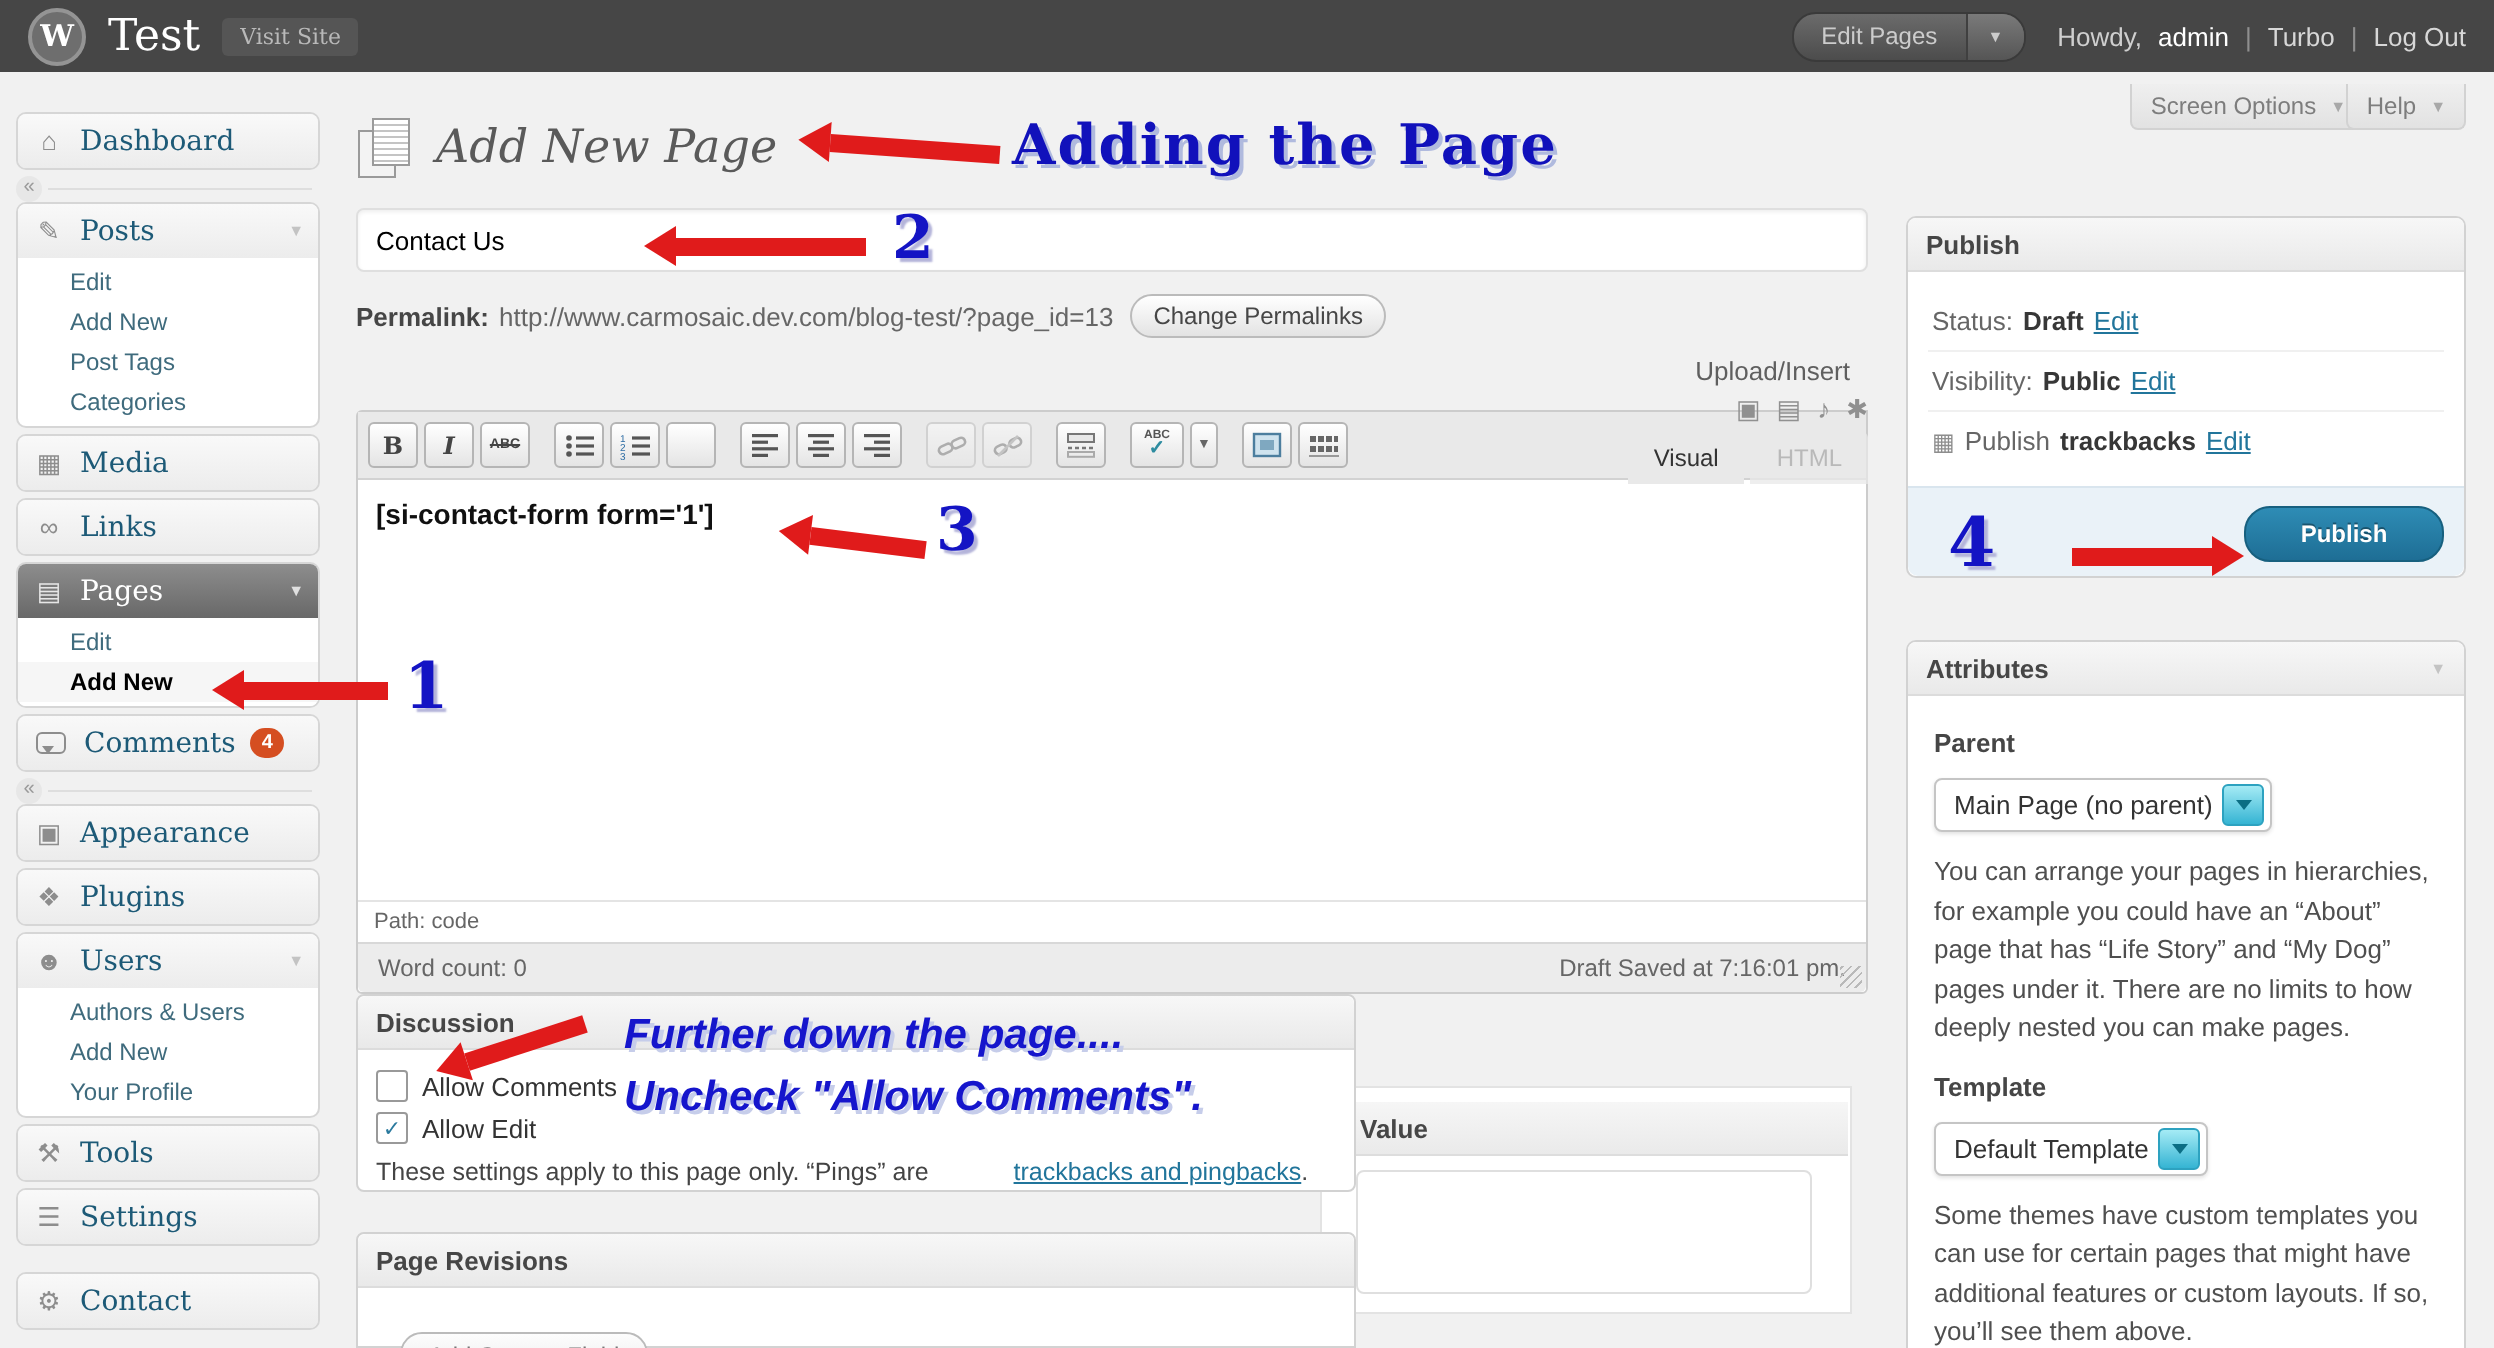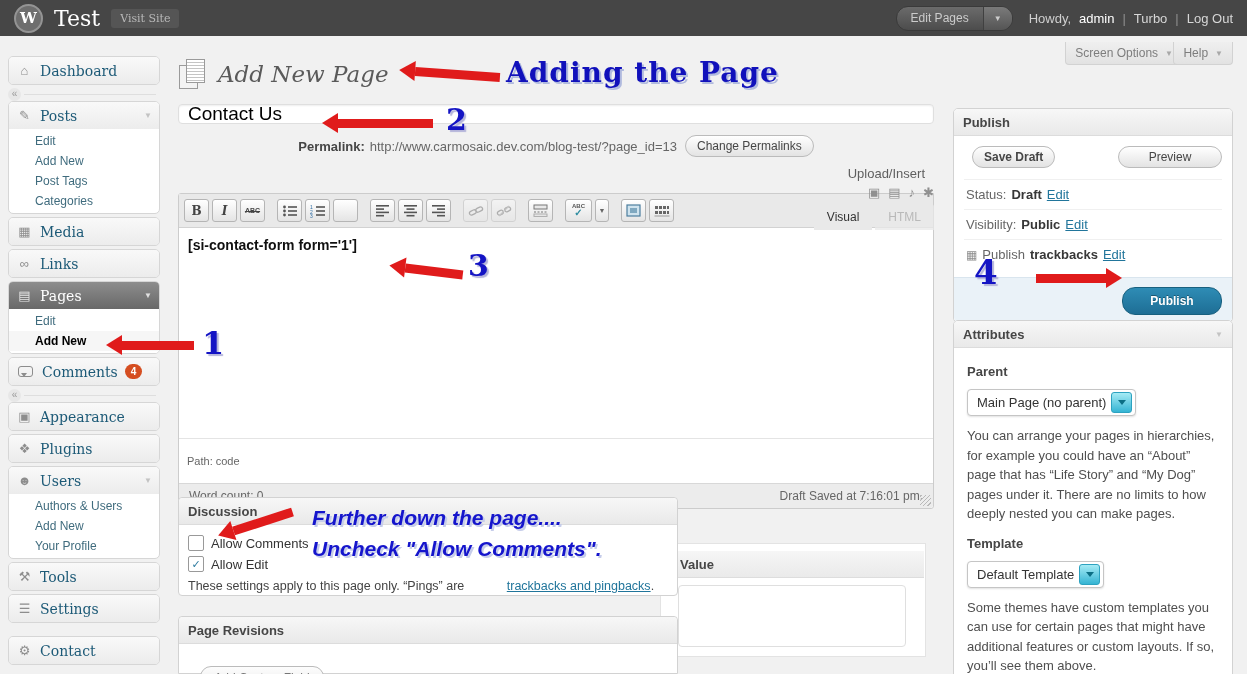--- a/index.html
+++ b/index.html
@@ -62,24 +62,24 @@
   
   #main{position:absolute;left:178px;top:56px;width:756px;z-index:1;}
   .pagehead{display:flex;align-items:center;height:36px;margin-bottom:12px;}
   .docicon{position:relative;width:28px;height:32px;margin-right:12px;flex:none;}
   .docicon::before,.docicon::after{content:"";position:absolute;width:17px;height:22px;
      border:1px solid #9a9a9a;background:#f3f3f3;}
   .docicon::before{left:1px;top:7px;}
   .docicon::after{left:8px;top:1px;background:repeating-linear-gradient(#fff 0 2px,#c4c4c4 2px 3px);}
   .pagetitle{font-family:"DejaVu Serif",serif;font-style:italic;font-size:23px;color:#5a5a5a;}
 
-  .titleinput{width:100%;height:20px;border:1px solid #dfdfdf;border-radius:4px;background:#fff;
-              box-sizing:border-box;padding:0 9px;font-size:19px;color:#000;
+  .titleinput{width:100%;height:32px;border:1px solid #dfdfdf;border-radius:4px;background:#fff;
+              box-sizing:border-box;padding:0 9px;font-size:13px;color:#000;
               font-family:"Liberation Sans",sans-serif;box-shadow:inset 0 1px 2px rgba(0,0,0,.07);outline:none;}
-  .permalink{margin:11px 0 9px;font-size:13px;color:#666;display:flex;align-items:center;justify-content:center;}
+  .permalink{margin:11px 0 9px;font-size:13px;color:#666;display:flex;align-items:center;}
   .permalink b{color:#464646;margin-right:5px;}
   .btn-round{border:1px solid #bbb;border-radius:11px;background:linear-gradient(#fff,#e3e3e3);
              font-size:12px;color:#464646;padding:3px 11px;margin-left:8px;cursor:pointer;white-space:nowrap;}
 
   .mediarow{display:flex;align-items:flex-end;margin-top:6px;height:27px;flex-direction:column;}
   .uplabel{font-size:13px;color:#5f5f5f;margin-right:9px;padding-bottom:4px;}
   .mediaicons{display:flex;gap:8px;align-items:center;padding-bottom:4px;}
   .mediaicons span{color:#909090;font-size:13px;cursor:pointer;}
   .edtabs{margin-left:auto;display:flex;}
   .edtab{padding:6px 13px;font-size:12px;border-radius:3px 3px 0 0;cursor:pointer;}
@@ -98,21 +98,21 @@
   .tb-i{font-family:"DejaVu Serif",serif;font-style:italic;font-weight:bold;}
   .tb-abc{font-size:7px;text-decoration:line-through;font-weight:bold;letter-spacing:0;}
   .tb-quote{font-family:"DejaVu Serif",serif;font-size:19px;color:#555;padding-top:9px;}
   .tb-spell{width:27px;flex-direction:column;line-height:1;}
   .tb-spell .a{font-size:6px;font-weight:bold;color:#555;}
   .tb-spell .c{font-size:10px;color:#2e8ca0;font-weight:bold;margin-top:-1px;}
   .tb-dd{width:14px;}
   .tb-dd span{font-size:7px;color:#666;}
 
   .canvas{height:192px;padding:9px;font-size:14px;font-weight:bold;color:#101010;cursor:text;}
-  .pathbar{border-top:1px solid #e4e4e4;font-size:11px;color:#666;padding:16px 8px;}
+  .pathbar{border-top:1px solid #e4e4e4;font-size:11px;color:#666;padding:4px 8px;}
   .statusbar{background:#ececec;border-top:1px solid #d8d8d8;display:flex;justify-content:space-between;
              align-items:flex-end;padding:5px 10px;font-size:12px;color:#666;position:relative;border-radius:0 0 3px 3px;}
   .grip{position:absolute;right:2px;bottom:2px;width:11px;height:11px;cursor:nwse-resize;
         background:repeating-linear-gradient(-45deg,transparent 0 2px,#b9b9b9 2px 3px);}
 
   
   .pbhead{height:26px;background:linear-gradient(#f7f7f7,#e9e9e9);border-bottom:1px solid #dcdcdc;
           display:flex;align-items:center;padding:0 9px;font-size:13px;font-weight:bold;color:#464646;
           border-radius:4px 4px 0 0;cursor:move;}
   .pbhead .toggle{margin-left:auto;}
@@ -512,24 +512,20 @@
         <span>These settings apply to this page only. “Pings” are </span><a>trackbacks and pingbacks</a><span>.</span>
       </div>
     </div>
   </div>
 
   <div class="panel" id="publish">
     <div class="pbhead">
       <span>Publish</span>
     </div>
     <div class="pbody">
-      <div class="btnrow">
-        <span class="btn-round btn-bold">Save Draft</span>
-        <span class="btn-round btn-wide">Preview</span>
-      </div>
       <div class="prow">
         <span>Status:</span>
         <b>Draft</b>
         <a>Edit</a>
       </div>
       <div class="prow">
         <span>Visibility:</span>
         <b>Public</b>
         <a>Edit</a>
       </div>

